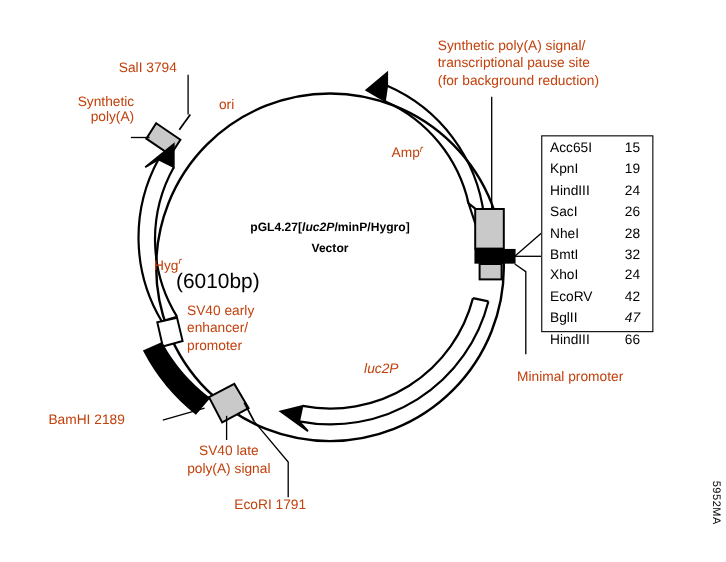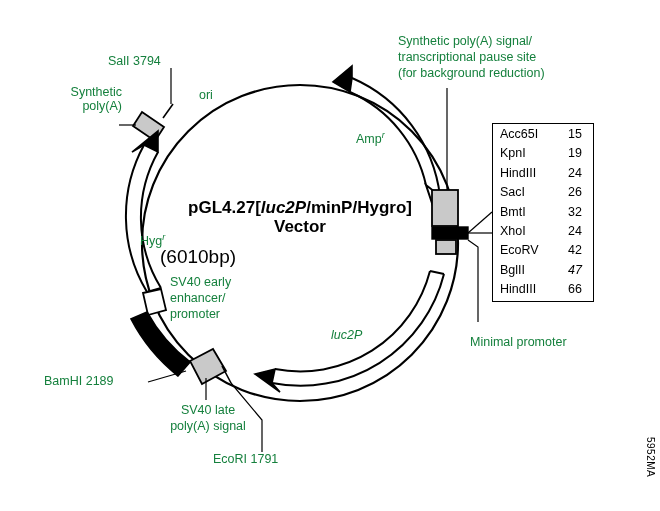--- a/index.html
+++ b/index.html
@@ -5,24 +5,24 @@
   html,body{margin:0;padding:0;}
   body{
     width:660px;height:511px;
     background:#ffffff;
     font-family:"Liberation Sans", sans-serif;
     color:#000000;
     position:relative;
     overflow:hidden;
   }
   #plasmid-map{position:absolute;left:0;top:0;width:660px;height:511px;}
-  .lbl{position:absolute;font-size:12.5px;line-height:14px;color:#15803d;white-space:nowrap;}
+  .lbl{position:absolute;font-size:12.5px;line-height:14px;color:#c2410c;white-space:nowrap;}
   .lbl.multi{white-space:normal;}
   .center-title{
-    position:absolute;text-align:center;font-weight:bold;font-size:17px;line-height:19px;
+    position:absolute;text-align:center;font-weight:bold;font-size:11px;line-height:19px;
   }
   .center-sub{position:absolute;text-align:left;font-size:19px;}
   .italic{font-style:italic;}
   .sup{font-size:9px;vertical-align:super;font-style:italic;}
   
   .enz-box{
     position:absolute;
     left:492px;top:123px;width:102px;height:179px;
     border:1.4px solid #000;
     background:#fff;
@@ -170,20 +170,24 @@
   </div>
   <div class="enz-row">
     <span class="enz-name">HindIII</span>
     <span style="position:absolute;left:74px;">24</span>
   </div>
   <div class="enz-row">
     <span class="enz-name">SacI</span>
     <span style="position:absolute;left:74px;">26</span>
   </div>
   <div class="enz-row">
+    <span class="enz-name">NheI</span>
+    <span style="position:absolute;left:74px;">28</span>
+  </div>
+  <div class="enz-row">
     <span class="enz-name">BmtI</span>
     <span style="position:absolute;left:74px;">32</span>
   </div>
   <div class="enz-row">
     <span class="enz-name">XhoI</span>
     <span style="position:absolute;left:74px;">24</span>
   </div>
   <div class="enz-row">
     <span class="enz-name">EcoRV</span>
     <span style="position:absolute;left:74px;">42</span>

